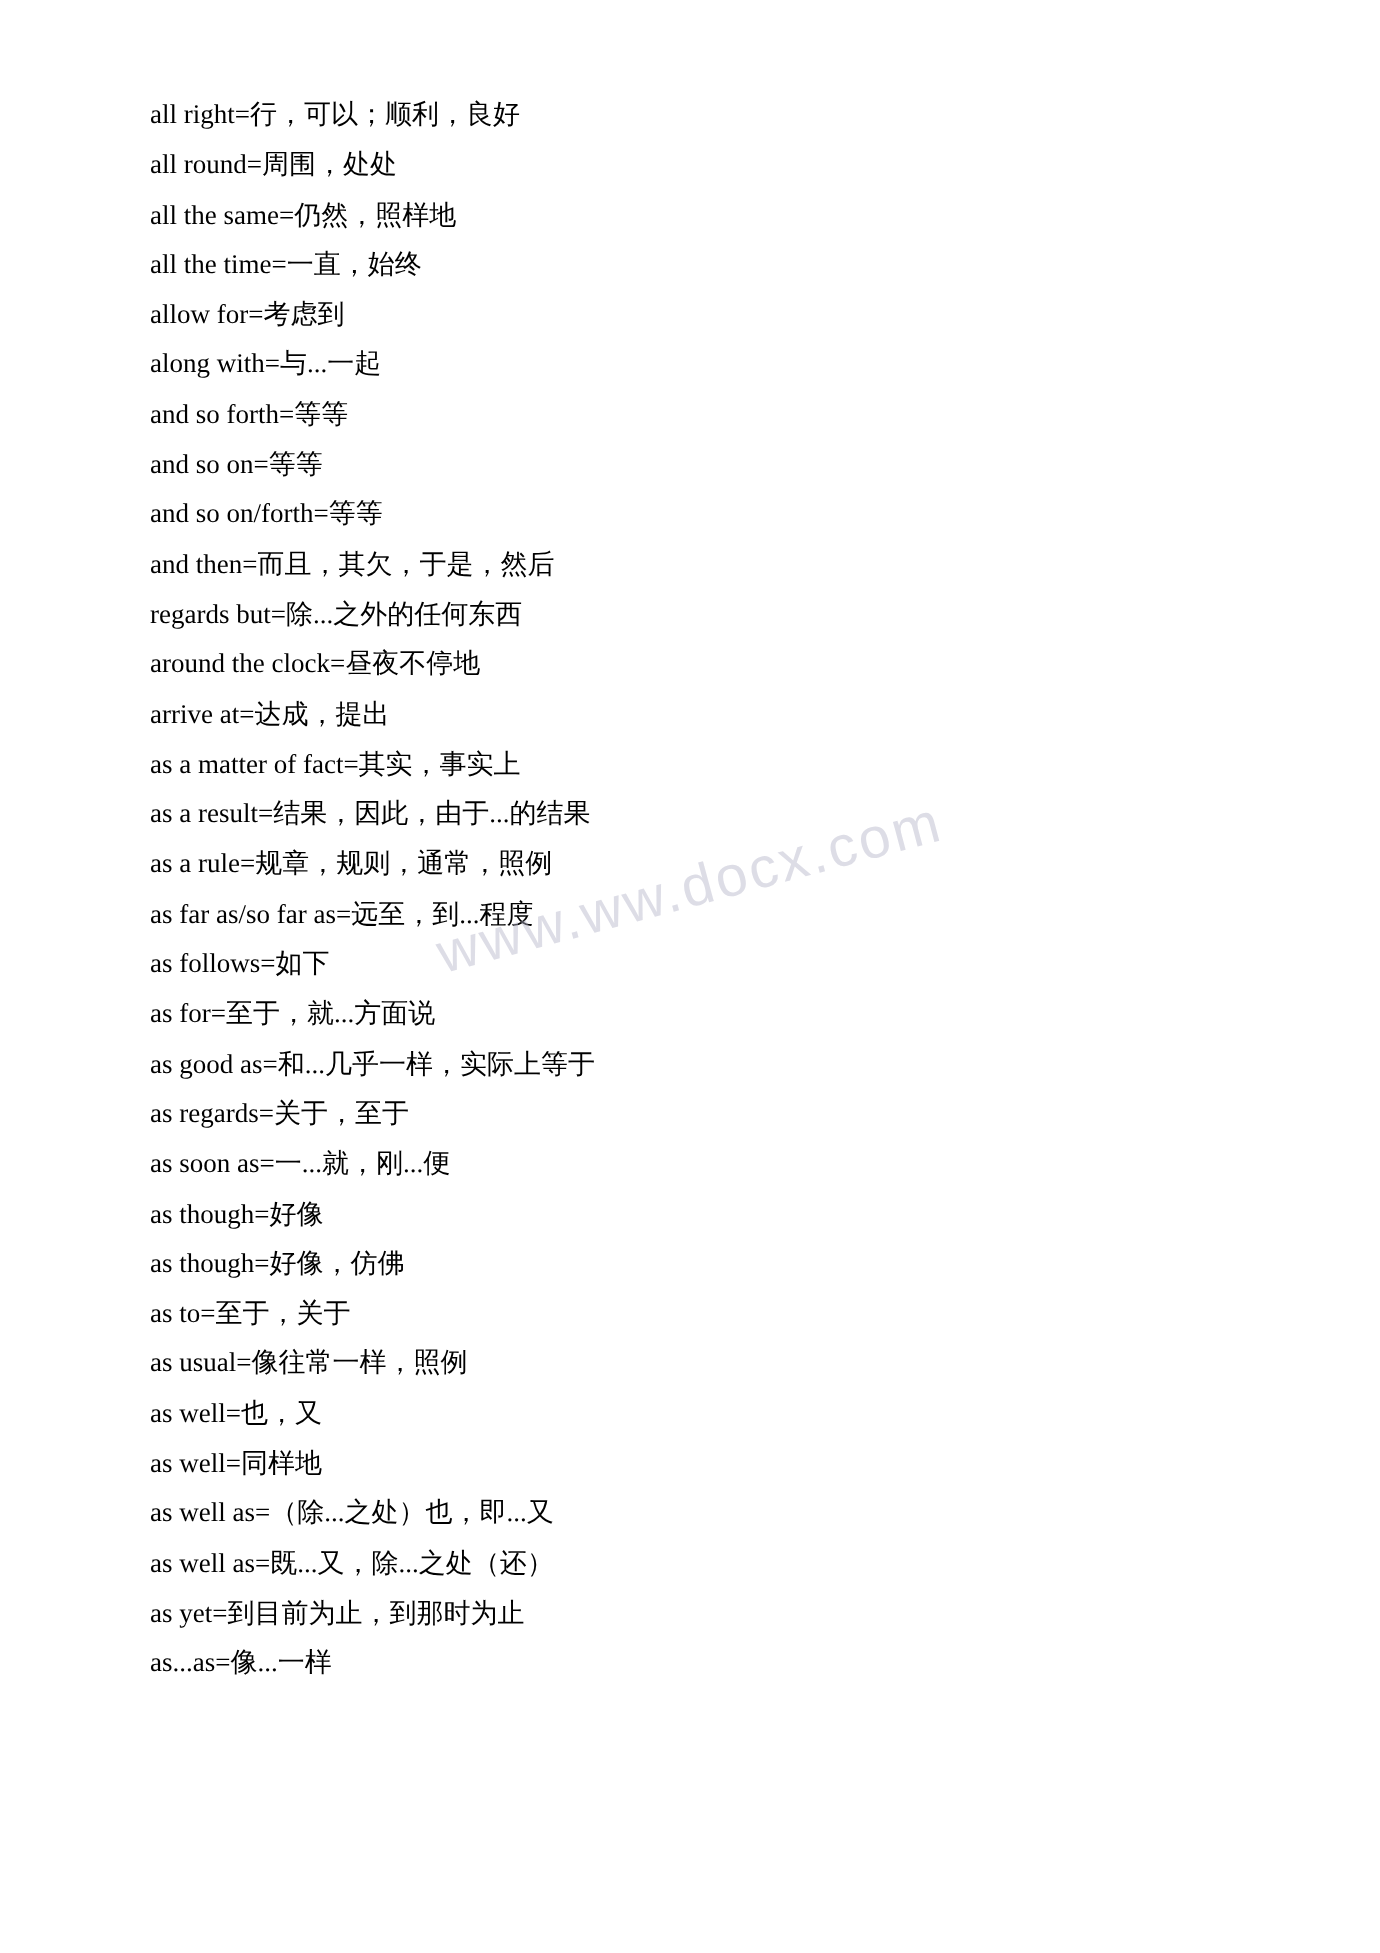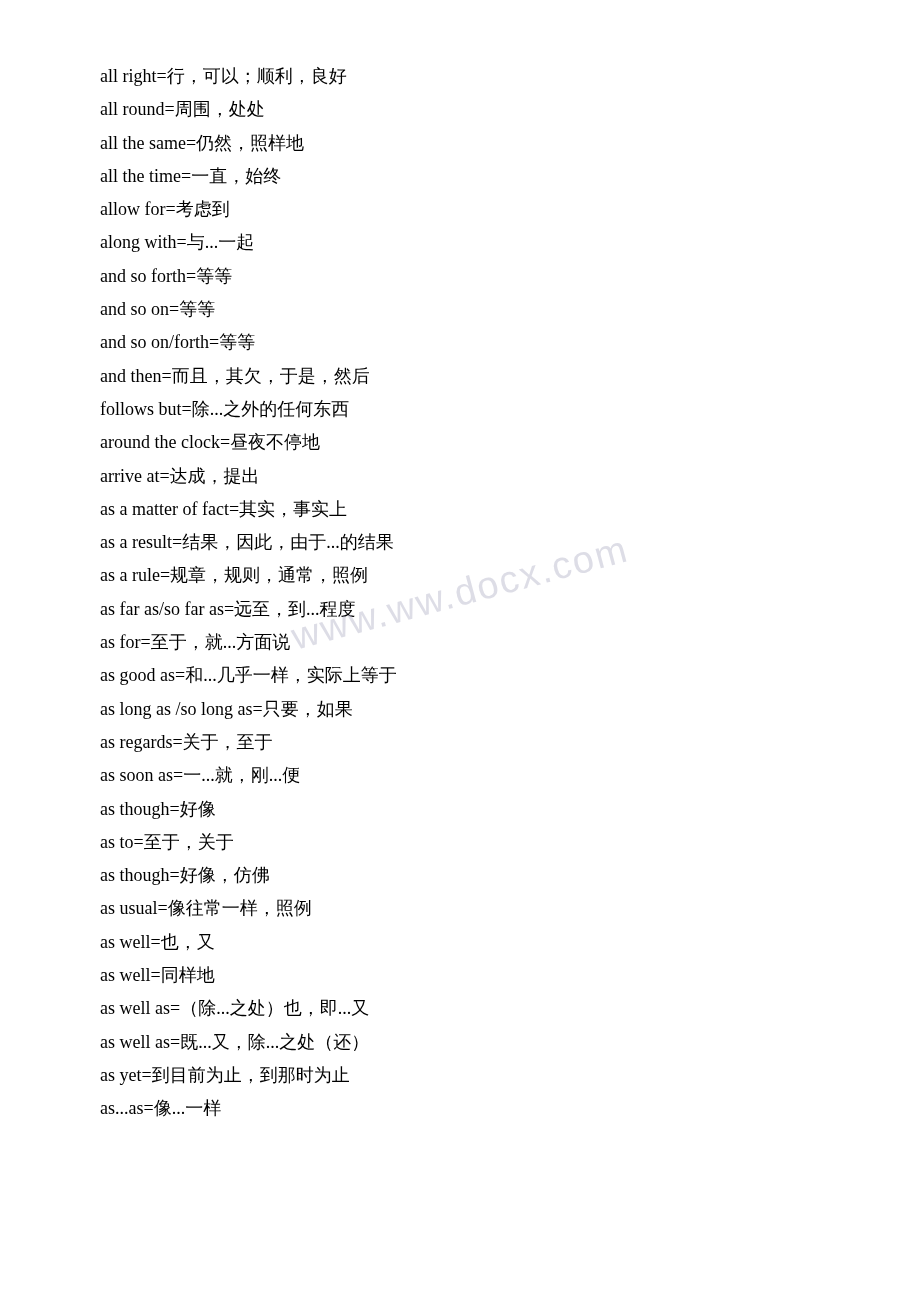--- a/index.html
+++ b/index.html
@@ -51,35 +51,35 @@
       <div class="phrase-line">all right=行，可以；顺利，良好</div>
       <div class="phrase-line">all round=周围，处处</div>
       <div class="phrase-line">all the same=仍然，照样地</div>
       <div class="phrase-line">all the time=一直，始终</div>
       <div class="phrase-line">allow for=考虑到</div>
       <div class="phrase-line">along with=与...一起</div>
       <div class="phrase-line">and so forth=等等</div>
       <div class="phrase-line">and so on=等等</div>
       <div class="phrase-line">and so on/forth=等等</div>
       <div class="phrase-line">and then=而且，其欠，于是，然后</div>
-      <div class="phrase-line">follows but=除...之外的任何东西</div>
+      <div class="phrase-line">regards but=除...之外的任何东西</div>
       <div class="phrase-line">around the clock=昼夜不停地</div>
       <div class="phrase-line">arrive at=达成，提出</div>
       <div class="phrase-line">as a matter of fact=其实，事实上</div>
       <div class="phrase-line">as a result=结果，因此，由于...的结果</div>
       <div class="phrase-line">as a rule=规章，规则，通常，照例</div>
       <div class="phrase-line">as far as/so far as=远至，到...程度</div>
+      <div class="phrase-line">as follows=如下</div>
       <div class="phrase-line">as for=至于，就...方面说</div>
       <div class="phrase-line">as good as=和...几乎一样，实际上等于</div>
-      <div class="phrase-line">as long as /so long as=只要，如果</div>
       <div class="phrase-line">as regards=关于，至于</div>
       <div class="phrase-line">as soon as=一...就，刚...便</div>
       <div class="phrase-line">as though=好像</div>
+      <div class="phrase-line">as though=好像，仿佛</div>
       <div class="phrase-line">as to=至于，关于</div>
-      <div class="phrase-line">as though=好像，仿佛</div>
       <div class="phrase-line">as usual=像往常一样，照例</div>
       <div class="phrase-line">as well=也，又</div>
       <div class="phrase-line">as well=同样地</div>
       <div class="phrase-line">as well as=（除...之处）也，即...又</div>
       <div class="phrase-line">as well as=既...又，除...之处（还）</div>
       <div class="phrase-line">as yet=到目前为止，到那时为止</div>
       <div class="phrase-line">as...as=像...一样</div>
     </div>
 </div>
 

